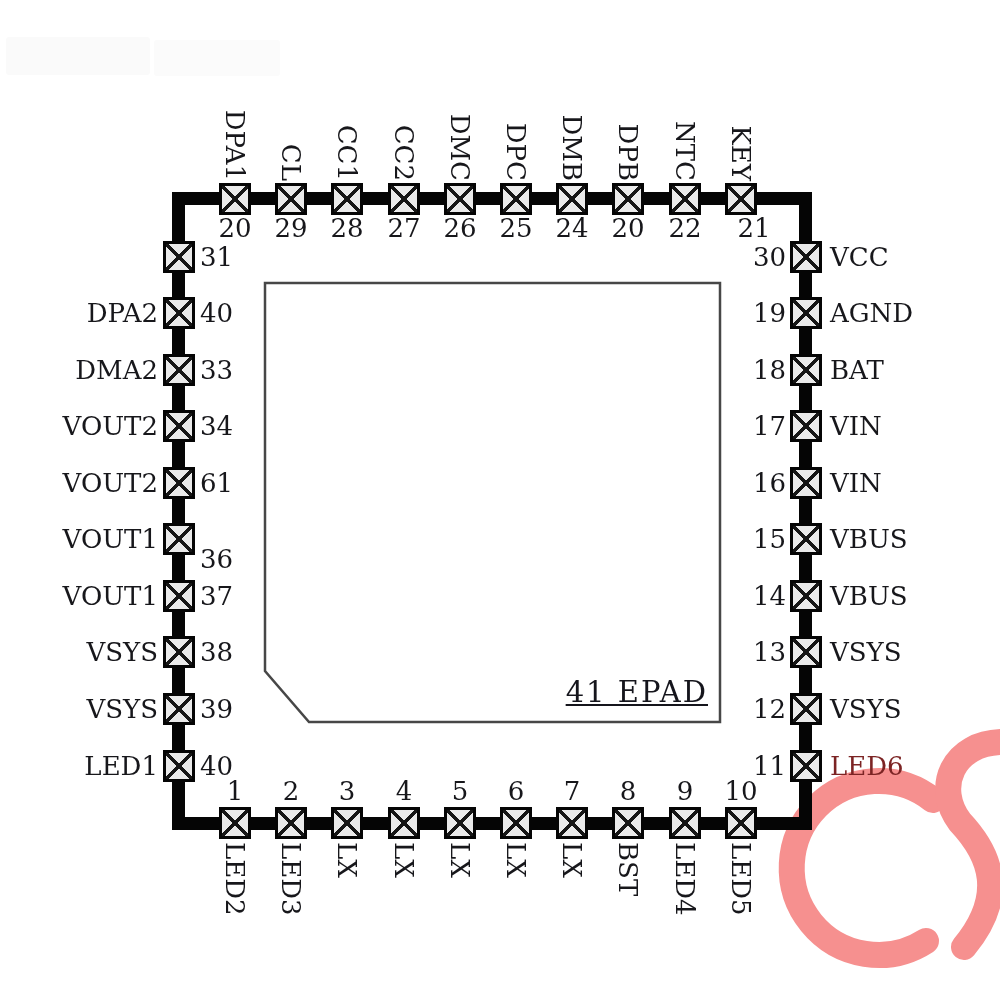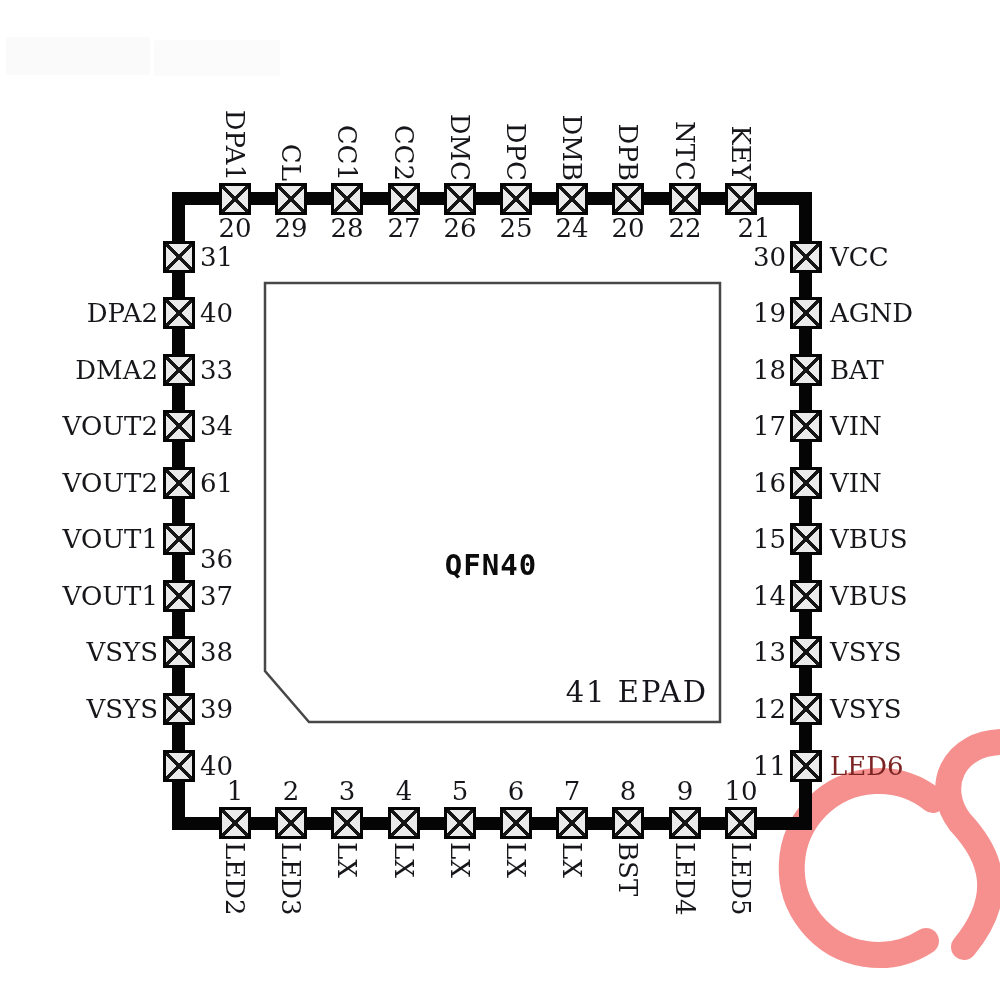--- a/index.html
+++ b/index.html
@@ -46,42 +46,41 @@
   .lbl-bottom{top:842px;transform:rotate(90deg);}
   .lbl-led6{color:#7c2424;}
 
   
   .part-number{left:296px;top:430px;width:400px;text-align:center;
                font-size:62px;line-height:68px;color:#0c0c0c;letter-spacing:1px;}
   .package-name{left:391px;top:549px;width:200px;text-align:center;
                 font-family:"DejaVu Sans Mono", monospace;font-weight:bold;
                 font-size:29px;line-height:32px;color:#0c0c0c;letter-spacing:1px;}
   .epad-label{left:480px;top:676px;width:228px;text-align:right;
-              font-size:29px;line-height:32px;color:#15151c;letter-spacing:2px;}
+              font-size:29px;line-height:32px;color:#15151c;letter-spacing:2px;text-decoration:underline;}
 </style>
 </head>
 <body>
 
 <div class="stage">
 
   <div class="abs faint1"></div>
   <div class="abs faint2"></div>
 
   <svg class="abs layer" viewBox="0 0 1000 1000">
     <path d="M 933 800 A 87 87 0 1 0 926 941" fill="none" stroke="#f6908f" stroke-width="26" stroke-linecap="round"></path>
     <path d="M 1004 742 C 952 742 934 788 960 822 C 992 856 1006 896 964 947" fill="none" stroke="#f6908f" stroke-width="26" stroke-linecap="round"></path>
   </svg>
 
   <div class="abs chip-body"></div>
 
   <svg class="abs layer" viewBox="0 0 1000 1000">
     <polygon points="265,283 720,283 720,722 309,722 265,671" fill="none" stroke="#474747" stroke-width="2.5"></polygon>
   </svg>
 
-  <div class="abs package-name">QFN40</div>
   <div class="abs epad-label">41 EPAD</div>
 
   <div class="pin pin-top" style="left:219px"></div>
   <div class="pin pin-top" style="left:275px"></div>
   <div class="pin pin-top" style="left:331px"></div>
   <div class="pin pin-top" style="left:388px"></div>
   <div class="pin pin-top" style="left:444px"></div>
   <div class="pin pin-top" style="left:500px"></div>
   <div class="pin pin-top" style="left:556px"></div>
   <div class="pin pin-top" style="left:612px"></div>
@@ -133,20 +132,21 @@
   <div class="num num-left" style="top:751px">40</div>
 
   <div class="lbl lbl-left" style="top:298px">DPA2</div>
   <div class="lbl lbl-left" style="top:355px">DMA2</div>
   <div class="lbl lbl-left" style="top:411px">VOUT2</div>
   <div class="lbl lbl-left" style="top:468px">VOUT2</div>
   <div class="lbl lbl-left" style="top:524px">VOUT1</div>
   <div class="lbl lbl-left" style="top:581px">VOUT1</div>
   <div class="lbl lbl-left" style="top:637px">VSYS</div>
   <div class="lbl lbl-left" style="top:694px">VSYS</div>
+  <div class="lbl lbl-left" style="top:751px">LED1</div>
 
   <div class="pin pin-right" style="top:241px"></div>
   <div class="pin pin-right" style="top:297px"></div>
   <div class="pin pin-right" style="top:354px"></div>
   <div class="pin pin-right" style="top:410px"></div>
   <div class="pin pin-right" style="top:467px"></div>
   <div class="pin pin-right" style="top:523px"></div>
   <div class="pin pin-right" style="top:580px"></div>
   <div class="pin pin-right" style="top:636px"></div>
   <div class="pin pin-right" style="top:693px"></div>

